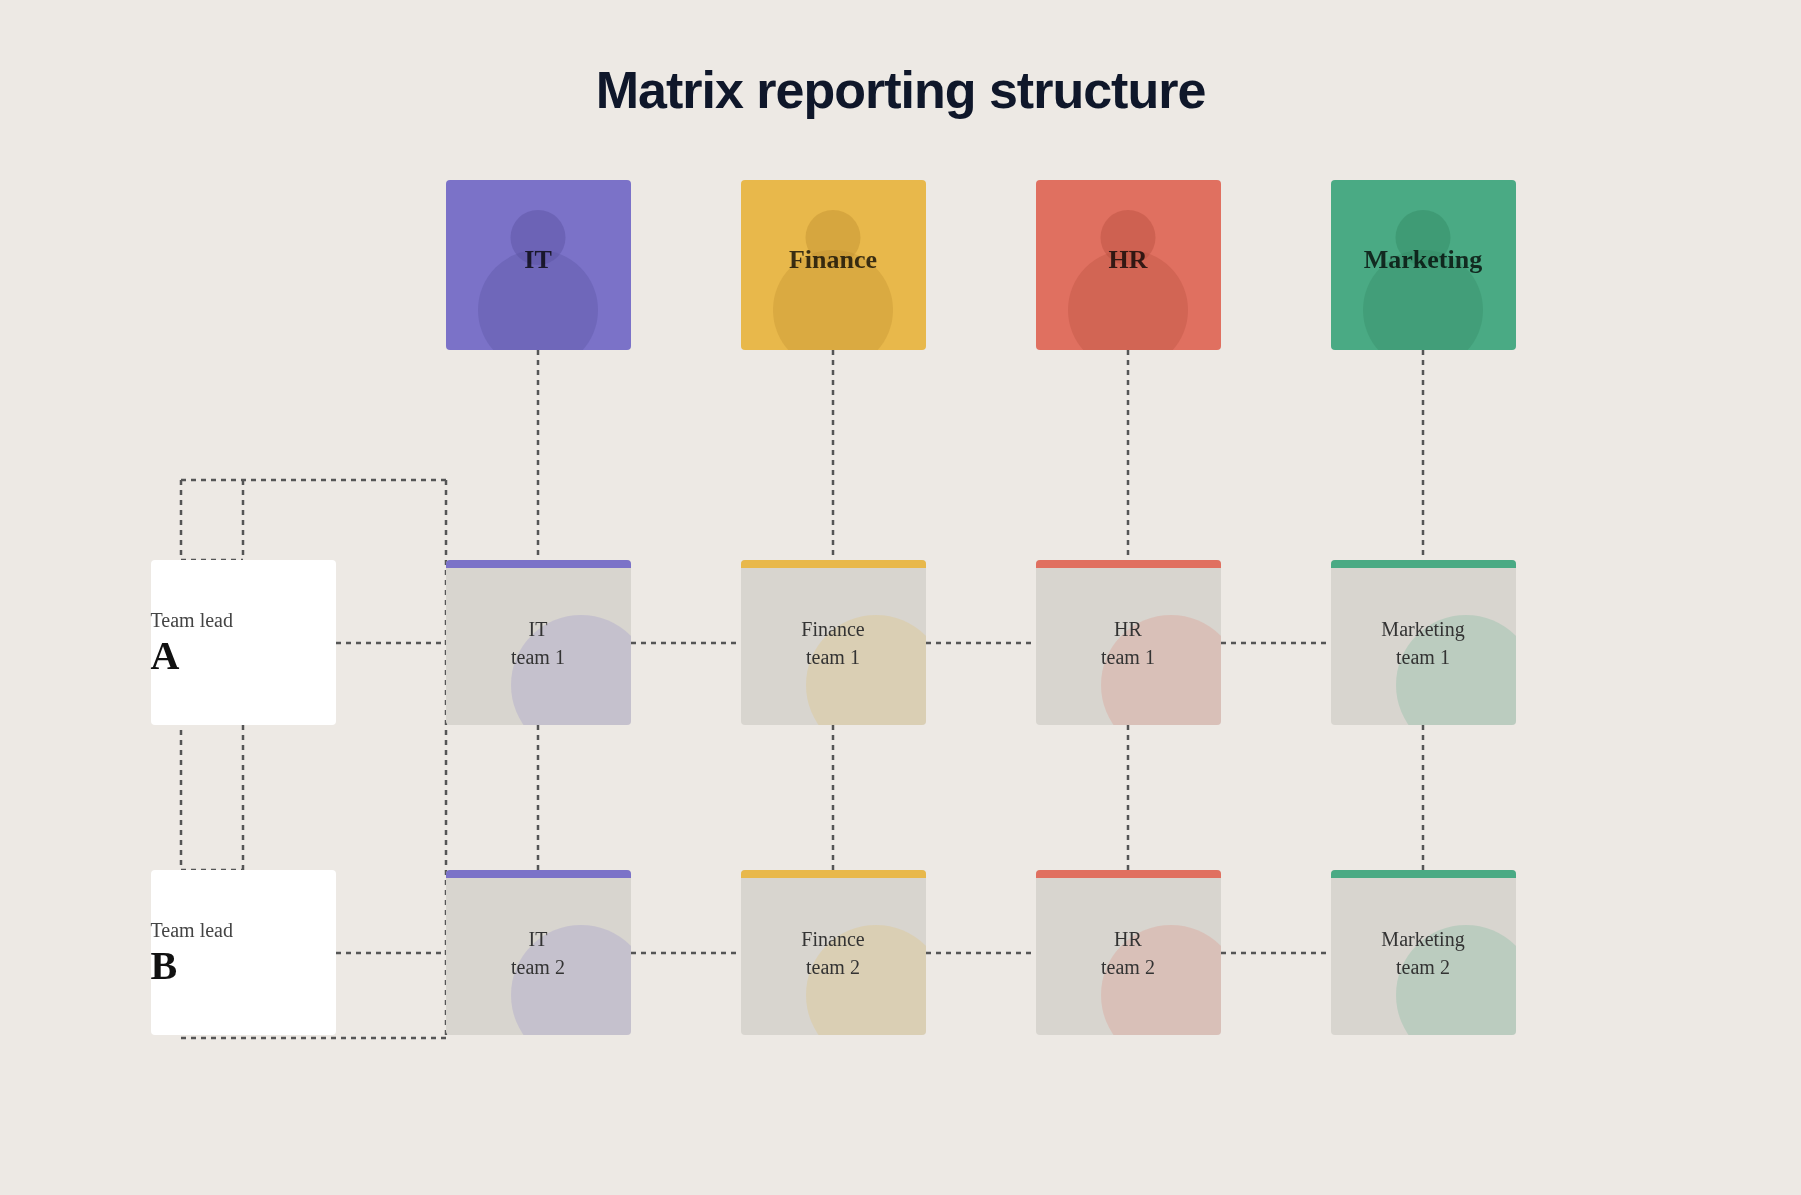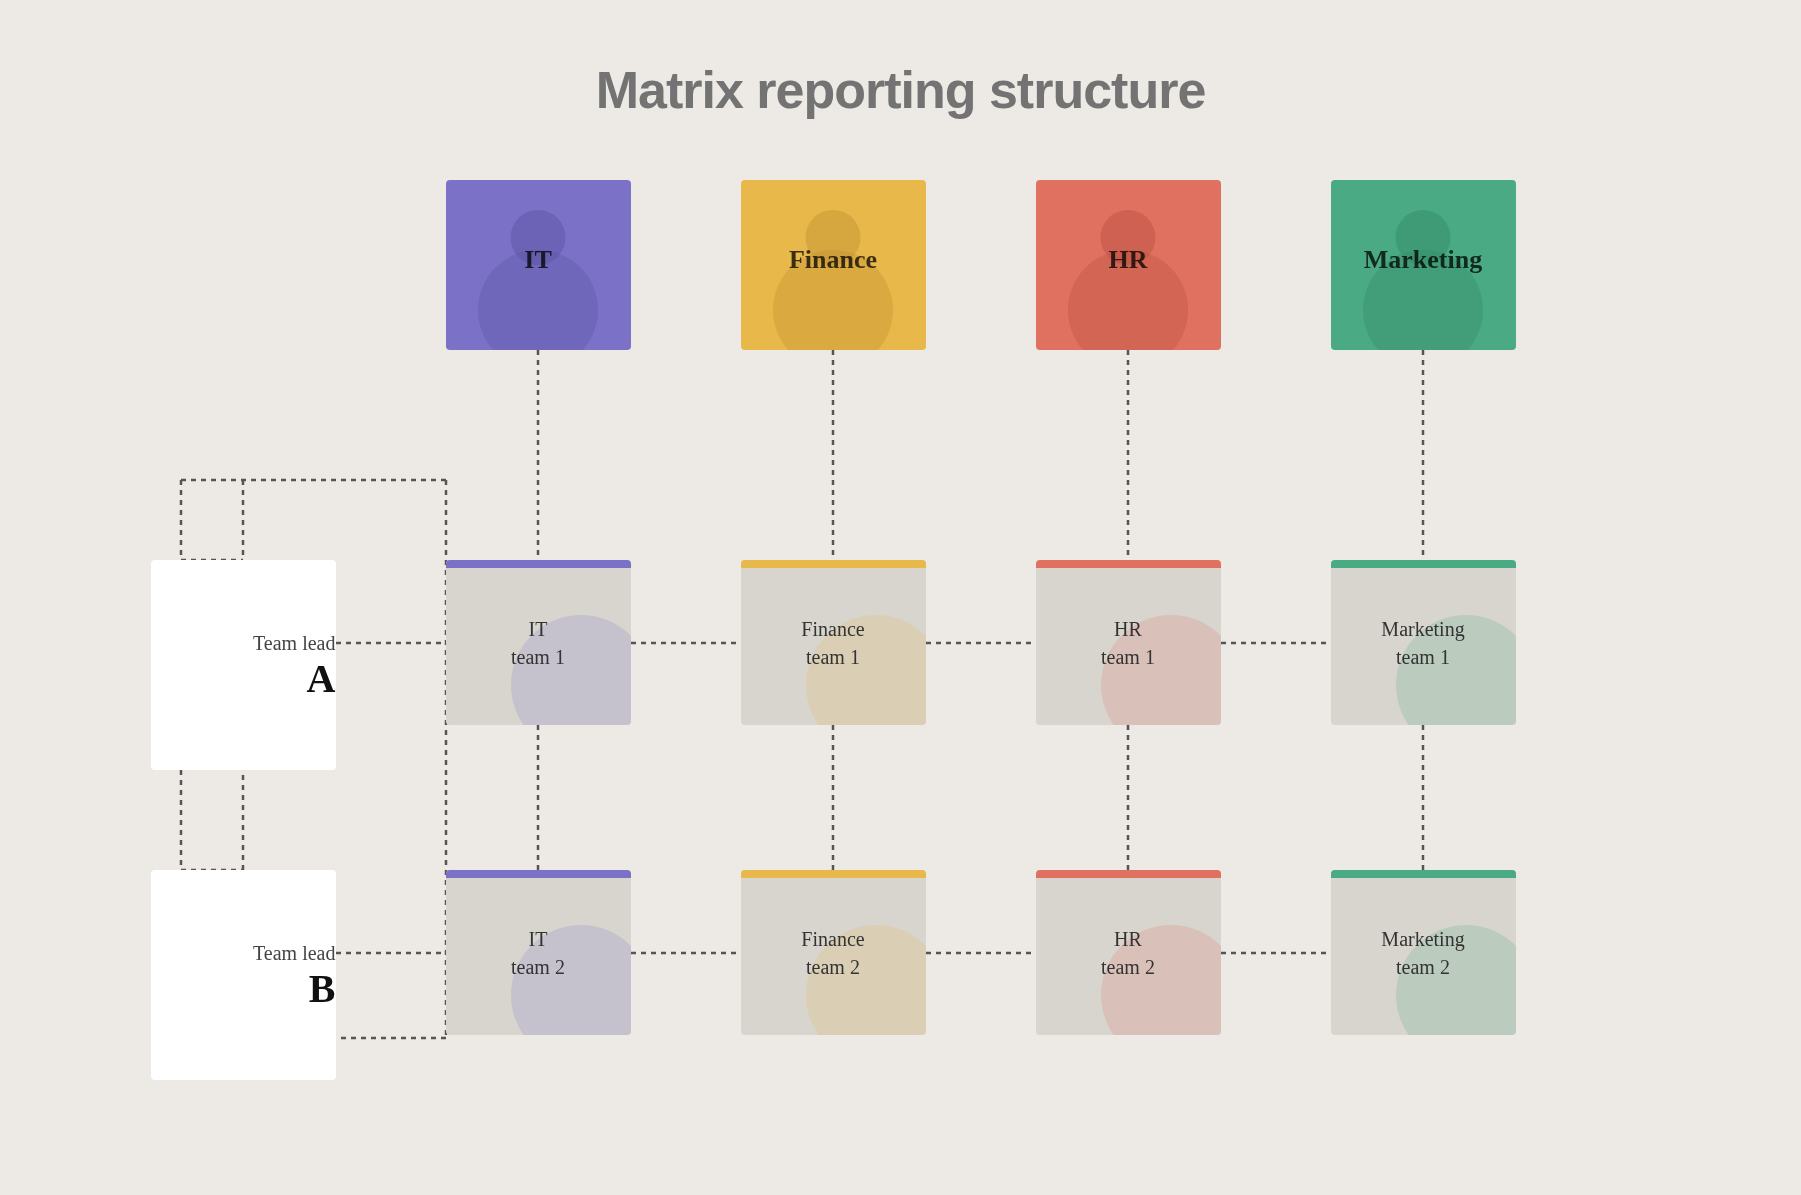--- a/index.html
+++ b/index.html
@@ -11,21 +11,21 @@
       height: 1195px;
       overflow: hidden;
       display: flex;
       flex-direction: column;
       align-items: center;
     }
 
     .title {
       font-size: 52px;
       font-weight: 800;
-      color: #737373;
+      color: #0f172a;
       margin-top: 60px;
       margin-bottom: 60px;
       font-family: 'Arial Black', sans-serif;
       letter-spacing: -1px;
     }
 
     .diagram {
       position: relative;
       width: 1500px;
       height: 920px;
@@ -87,26 +87,26 @@
     .dept-hr .avatar-bg { background: #b85040; }
 
     .dept-marketing { background-color: #4aaa84; top: 0; left: 1180px; }
     .dept-marketing .avatar-head { background: #338a64; }
     .dept-marketing .avatar-bg { background: #338a64; }
 
     
     .lead-card {
       position: absolute;
       width: 185px;
-      height: 210px;
+      height: 165px;
       background: #ffffff;
       border-radius: 4px;
       display: flex;
       flex-direction: column;
-      align-items: flex-end;
+      align-items: flex-start;
       justify-content: center;
       font-size: 22px;
       color: #222;
       gap: 4px;
     }
 
     .lead-card .lead-label {
       font-size: 20px;
       color: #444;
       font-weight: 400;

